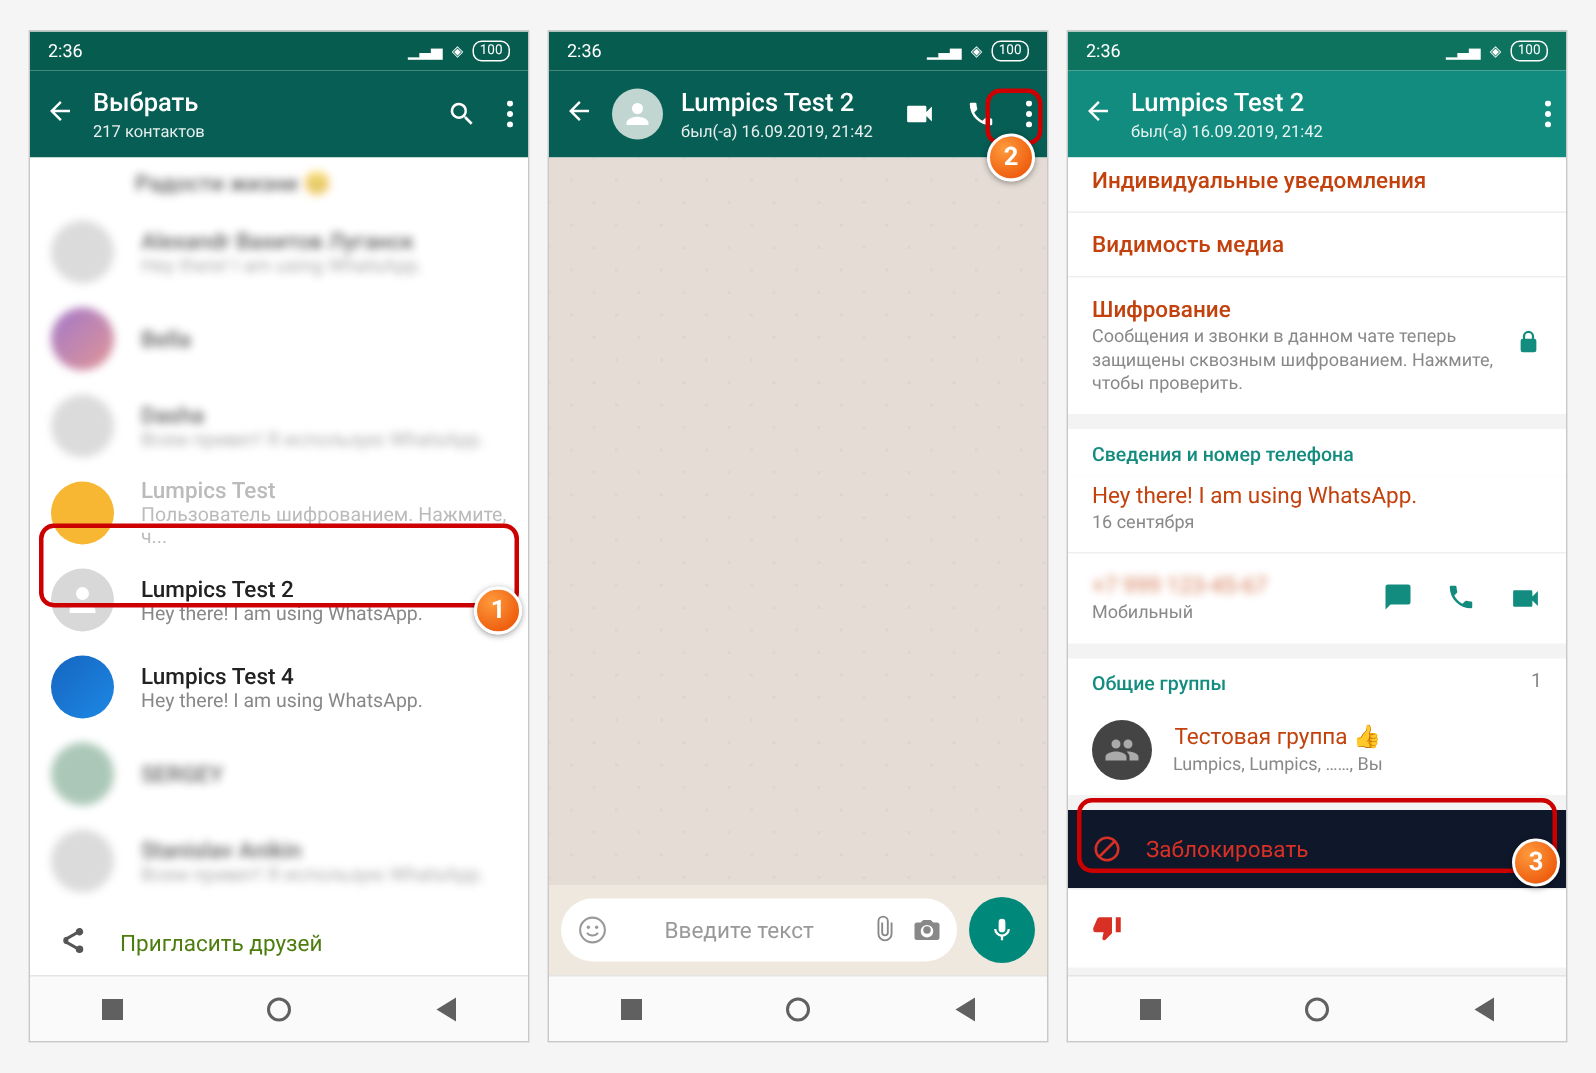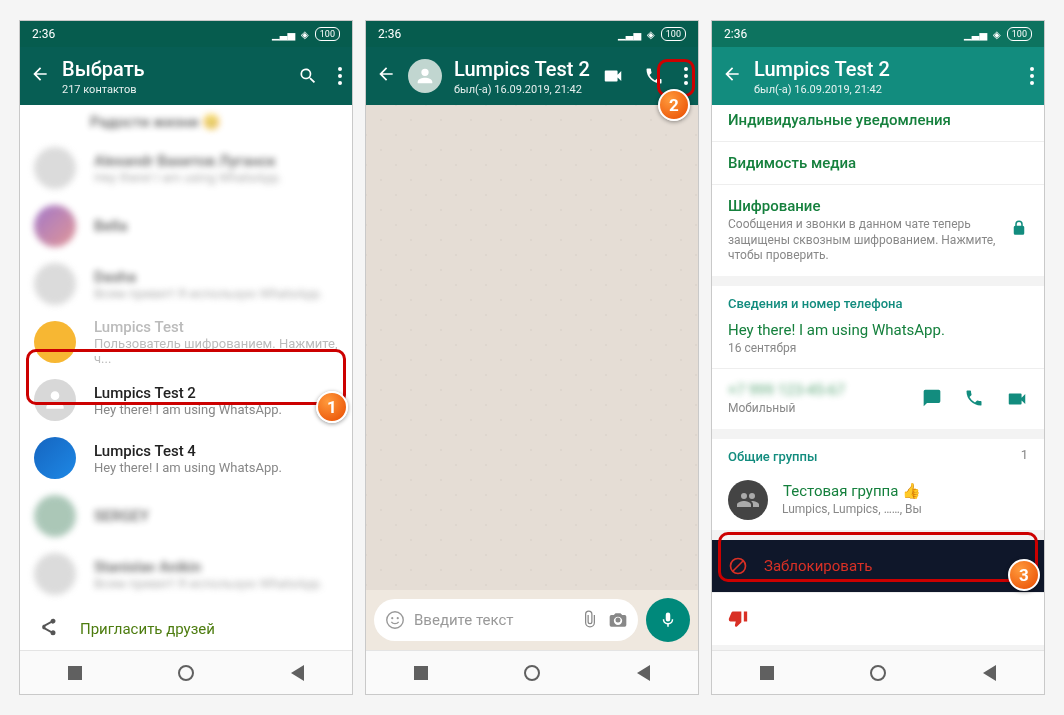--- a/index.html
+++ b/index.html
@@ -46,21 +46,21 @@
     background: #075E54;
     color: #fff;
     display: flex;
     align-items: center;
     padding: 0 10px;
     gap: 12px;
   }
   .toolbar.light { background: #128C7E; }
   .tb-back { width: 20px; }
   .tb-title { flex: 1; display: flex; flex-direction: column; }
-  .tb-title .line1 { font-size: 20px; font-weight: 500; }
+  .tb-title .line1 { font-size: 17px; font-weight: 500; }
   .tb-title .line2 { font-size: 11px; opacity: .9; margin-top: 2px; }
   .tb-icons { display: flex; gap: 20px; align-items: center; }
   .avatar-small {
     width: 34px; height: 34px; border-radius: 50%; background: #c1d6d0;
     display: flex; align-items: center; justify-content: center; color: #fff;
   }
   .icon-svg { fill: #fff; }
 
   
   .list { flex: 1; overflow: hidden; background: #fff; }
@@ -127,21 +127,21 @@
     display:flex;align-items:center;padding:0 10px;gap:8px;color:#999;font-size:15px;
   }
   .chat-input .mic {
     width:44px;height:44px;border-radius:50%;background:#00897b;
     display:flex;align-items:center;justify-content:center;color:#fff;
   }
 
   
   .settings { flex:1; background:#f3f3f3; overflow:hidden;}
   .setting-block { background:#fff; padding: 12px 16px; }
-  .setting-title { font-size:15px; color:#15803d; font-weight:500;}
+  .setting-title { font-size:15px; color:#c2410c; font-weight:500;}
   .setting-sub { font-size:12px; color:#888; margin-top:2px;line-height:1.3;}
   .section-h { color:#128C7E; font-size:13px; font-weight:500; padding: 10px 16px 6px;}
   .divider { height:10px; }
   .row-flex { display:flex;align-items:center;justify-content:space-between;}
   .lock-ic { color:#128C7E; }
   .phone-row .icons { display:flex;gap:22px;color:#128C7E;font-size:18px;}
   .group-row { display:flex;align-items:center;gap:14px;padding:10px 16px;text-align:center;}
   .group-row .gav { width:40px;height:40px;border-radius:50%;background:#444;display:flex;align-items:center;justify-content:center;}
   .danger { color:#d93025; }
   .action-row { display:flex;align-items:center;gap:16px;padding:16px;font-size:15px;}
@@ -309,21 +309,21 @@
   <div class="chat-bg"></div>
 
   <div class="chat-input">
     <div class="pill">
       <svg width="22" height="22" viewBox="0 0 24 24">
           <circle cx="12" cy="12" r="9" fill="none" stroke="#999" stroke-width="1.5"></circle>
           <circle cx="9" cy="10" r="1.2" fill="#999"></circle>
           <circle cx="15" cy="10" r="1.2" fill="#999"></circle>
           <path d="M8 14c1 1.4 2.4 2 4 2s3-.6 4-2" fill="none" stroke="#999" stroke-width="1.5"></path>
         </svg>
-      <span style="flex:1;">Введите текст</span>
+      <span style="flex:1;margin-left:29px;">Введите текст</span>
       <svg width="20" height="20" viewBox="0 0 24 24">
           <path fill="#888" d="M16.5 6v9a4.5 4.5 0 01-9 0V5a3 3 0 016 0v9a1.5 1.5 0 01-3 0V6H9v8a3 3 0 006 0V5a4.5 4.5 0 00-9 0v10a6 6 0 0012 0V6z"></path>
         </svg>
       <svg width="20" height="20" viewBox="0 0 24 24">
           <path fill="#888" d="M12 15a3 3 0 100-6 3 3 0 000 6zm8-9h-3l-2-2H9L7 6H4a2 2 0 00-2 2v10a2 2 0 002 2h16a2 2 0 002-2V8a2 2 0 00-2-2zm-8 12a5 5 0 110-10 5 5 0 010 10z"></path>
         </svg>
     </div>
     <div class="mic">
       <svg width="18" height="18" viewBox="0 0 24 24">
           <path fill="#fff" d="M12 14a3 3 0 003-3V5a3 3 0 00-6 0v6a3 3 0 003 3zm5-3a5 5 0 01-10 0H5a7 7 0 006 6.9V21h2v-3.1A7 7 0 0019 11z"></path>

